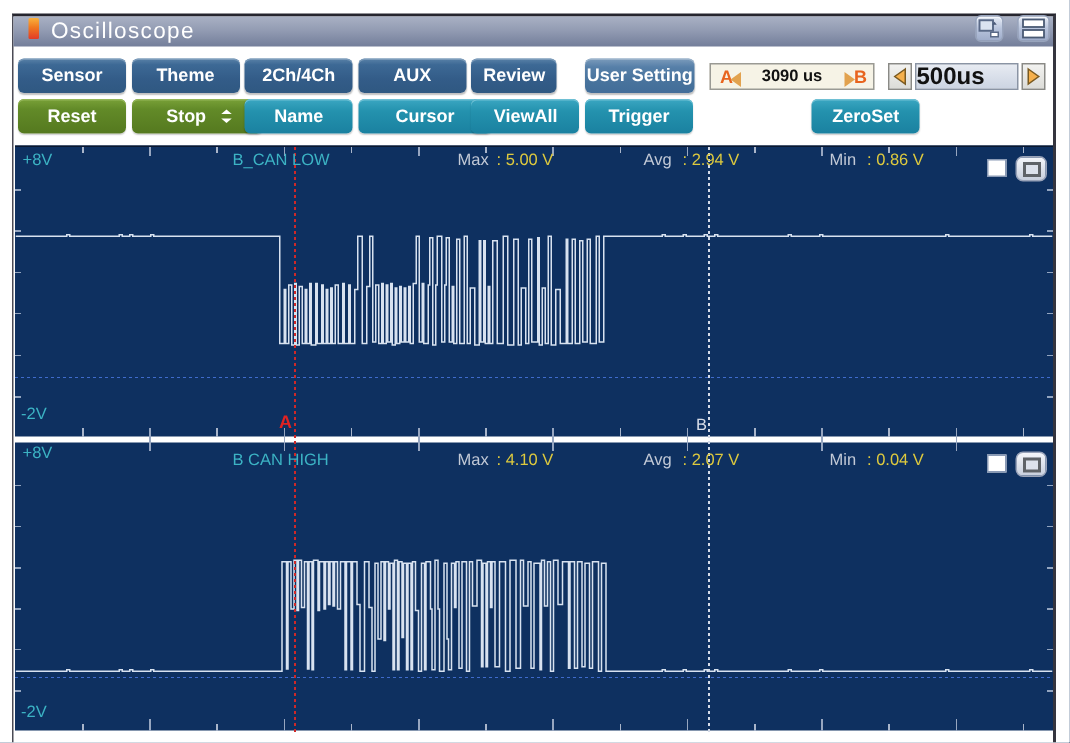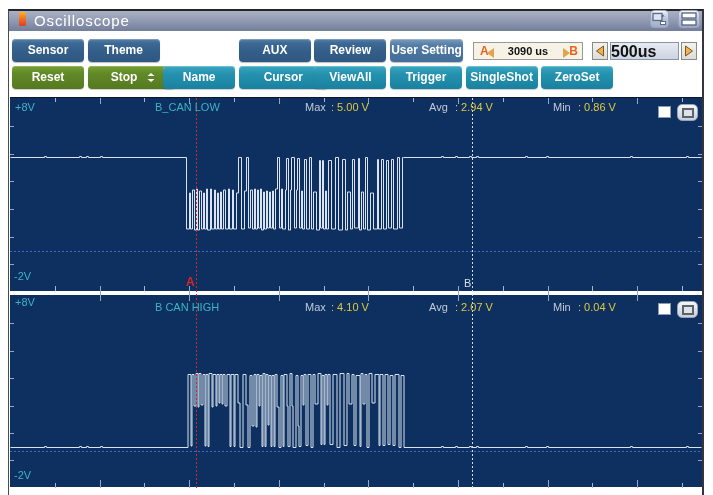--- a/index.html
+++ b/index.html
@@ -46,22 +46,23 @@
         <path d="M12 4 v3 l-2-1.5z" fill="#4a5a78" transform="rotate(90 12 5.5)"></path>
         <rect x="9.5" y="10.5" width="5" height="3" fill="#fff" stroke="#5a6a88" stroke-width="1"></rect>
       </svg></div>
 <div class="abs tbtn" style="left:678px; width:22px;"><svg width="20" height="16" viewBox="0 0 20 16">
         <rect x="3" y="2" width="14" height="5" fill="#fff" stroke="#4a5a74" stroke-width="1.2"></rect>
         <rect x="3" y="9" width="14" height="5" fill="#fff" stroke="#4a5a74" stroke-width="1.2"></rect>
       </svg></div>
 
 <div class="btn b1" style="left:87.6px; width:72px;">Theme</div>
 <div class="btn b1" style="left:12px; width:72px;">Sensor</div>
+<div class="btn b1" style="left:163.2px; width:72px;">2Ch/4Ch</div>
 <div class="btn b1" style="left:238.8px; width:72px;">AUX</div>
-<div class="btn b1" style="left:314.4px; width:72px;">Review</div>
+<div class="btn b1" style="left:314.4px; width:57px;">Review</div>
 <div class="btn b1" style="left:390px; width:73px; font-size:12px; background:linear-gradient(180deg,#7c9cbc 0%,#567fa8 25%,#47729c 70%,#436e99 100%); box-shadow:inset 0 1px 0 #9ab2ca, 0 1px 1px rgba(0,0,0,.25);">User Setting</div>
 
 <div class="abs" id="abpanel">
       <span class="a">A</span>
       <span class="tri" style="left:13px; border-top:5px solid transparent; border-bottom:5px solid transparent; border-right:7px solid #e2a24e;"></span>
       <span class="val">3090 us</span>
       <span class="tri" style="right:12px; border-top:5px solid transparent; border-bottom:5px solid transparent; border-left:7px solid #e2a24e;"></span>
       <span class="b">B</span>
     </div>
 <div class="abs arrbtn" style="left:592px;"><svg width="14" height="16" viewBox="0 0 14 16">
@@ -77,21 +78,20 @@
       <span style="position:absolute;left:0;right:14px;">Stop</span>
       <svg width="8" height="11" viewBox="0 0 8 11" style="position:absolute; left:59px; top:6px;">
         <path d="M0.5 4 L4 1 L7.5 4 Z" fill="#fff"></path>
         <path d="M0.5 7 L4 10 L7.5 7 Z" fill="#fff"></path>
       </svg>
     </div>
 <div class="btn b2 teal" style="left:163.2px; width:72px;">Name</div>
 <div class="btn b2 teal" style="left:238.8px; width:89px;">Cursor</div>
 <div class="btn b2 teal" style="left:314.4px; width:72px;">ViewAll</div>
 <div class="btn b2 teal" style="left:390px; width:72px;">Trigger</div>
-<div class="btn b2 teal" style="left:465.6px; width:72px;">SingleShot</div>
 <div class="btn b2 teal" style="left:541.2px; width:72px;">ZeroSet</div>
 
 <div class="abs" id="scope">
 <svg width="692" height="390" viewBox="0 0 692 390">
 <rect x="0" y="193" width="692" height="4" fill="#ffffff"></rect>
 <g stroke-width="1" fill="none" shape-rendering="crispEdges">
           <path d="M45.2 0 V4" stroke="#a9b5ca"></path>
           <path d="M90.0 0 V6" stroke="#97a6c0"></path>
           <path d="M134.8 0 V4" stroke="#a9b5ca"></path>
           <path d="M179.6 0 V6" stroke="#97a6c0"></path>

